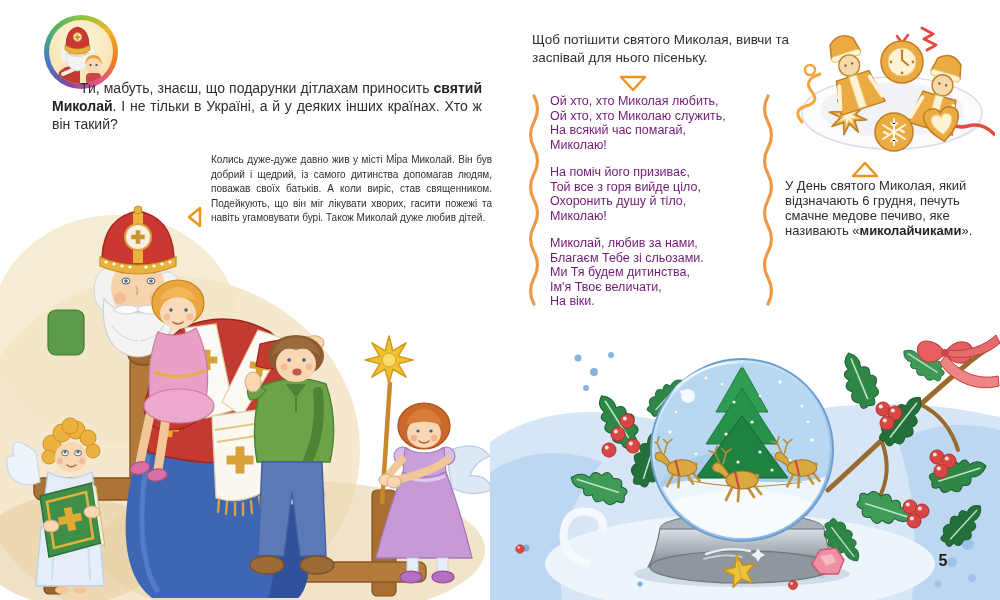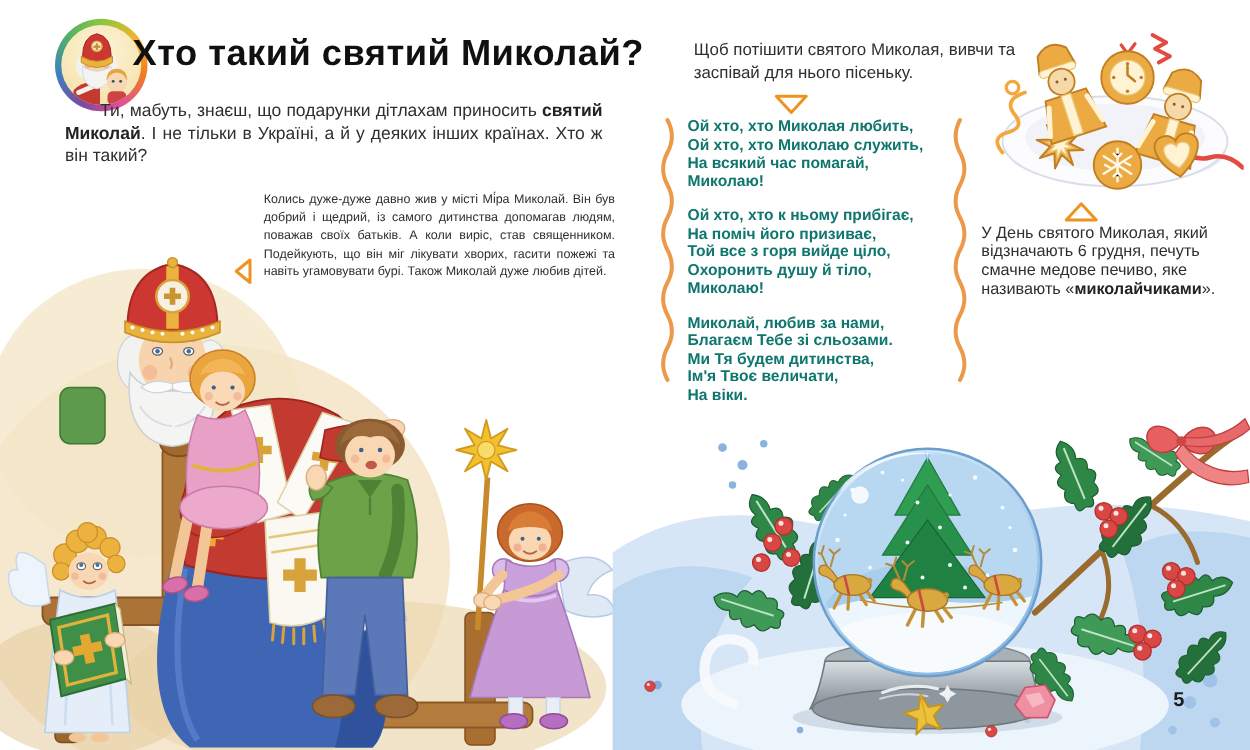--- a/index.html
+++ b/index.html
@@ -5,24 +5,24 @@
   html,body{margin:0;padding:0;background:#ffffff;}
   #page{position:relative;width:1000px;height:600px;background:#ffffff;overflow:hidden;
         font-family:"Liberation Sans",sans-serif;color:#2f2f2f;}
   .abs{position:absolute;}
   
   #title{left:106px;top:27px;font-size:29px;font-weight:800;letter-spacing:.4px;color:#101010;}
   #intro{left:52px;top:79px;width:430px;font-size:14px;line-height:18px;text-align:justify;text-indent:28px;}
   #story{left:211px;top:153px;width:281px;font-size:10px;line-height:14.6px;text-align:justify;}
   b{font-weight:bold;color:#232323;}
   
-  #song-intro{left:532px;top:31px;width:265px;font-size:13.5px;line-height:17.5px;margin-left:23px;}
+  #song-intro{left:532px;top:31px;width:265px;font-size:13.5px;line-height:17.5px;}
   #poem{left:550px;top:94px;width:215px;}
   .verse{margin-bottom:13px;}
-  .poem-line{font-size:12.5px;font-weight:bold;line-height:14.5px;white-space:nowrap;color:#0f766e;}
+  .poem-line{font-size:12.5px;font-weight:normal;line-height:14.5px;white-space:nowrap;color:#701a75;}
   #fact{left:785px;top:178px;width:205px;font-size:13px;line-height:15px;}
   #page-num{left:930px;top:552px;width:26px;text-align:center;font-size:16px;font-weight:bold;color:#1c1c1c;}
   
   #badge{left:44px;top:15px;width:74px;height:74px;border-radius:50%;
          background:conic-gradient(#8bc53f,#f0b52b,#ef7d23,#e04e9a,#7d4a9e,#3f7ec1,#4fb06a,#8bc53f);}
   #badge-inner{position:absolute;left:5px;top:5px;width:64px;height:64px;border-radius:50%;
          background:radial-gradient(circle at 50% 35%,#fdf4da 0%,#f6e4af 75%,#efd694 100%);overflow:hidden;}
   svg{display:block;}
 </style>
 </head>
@@ -49,21 +49,20 @@
         <path d="M27.5,14.5 h2 v1.8 h1.8 v2 h-1.8 v1.8 h-2 v-1.8 h-1.8 v-2 h1.8 z" fill="#c8952f"></path>
         <path d="M36,44 Q37,35 44.5,35 Q52,35 53,44 Q44.5,40 36,44 Z" fill="#e8a43c"></path>
         <circle cx="44.5" cy="46" r="8" fill="#f8d8b4"></circle>
         <circle cx="41.5" cy="45" r="1.1" fill="#2e4a66"></circle>
           <circle cx="47.5" cy="45" r="1.1" fill="#2e4a66"></circle>
         <rect x="37" y="53" width="15" height="11" rx="4" fill="#cc4444"></rect>
       </svg>
     </div>
   </div>
 
-  <div id="title" class="abs">Хто такий святий Миколай?</div>
 
   <div id="intro" class="abs"><span>Ти, мабуть, знаєш, що подарунки дітлахам приносить </span><b>святий Миколай</b><span>. І не тільки в Україні, а й у деяких інших країнах. Хто ж він такий?</span></div>
 
   <svg class="abs" style="left:186px;top:205px" width="18" height="24" viewBox="0 0 18 24">
     <polygon points="14,3 14,21 3,12" fill="#ffffff" stroke="#ef9320" stroke-width="2.4" stroke-linejoin="round"></polygon>
   </svg>
 
   <div id="story" class="abs">Колись дуже-дуже давно жив у місті Мі́ра Миколай. Він був добрий і щедрий, із самого дитинства допомагав людям, поважав своїх батьків. А коли виріс, став священником. Подейкують, що він міг лікувати хворих, гасити пожежі та навіть угамовувати бурі. Також Миколай дуже любив дітей.</div>
 
   <svg class="abs" style="left:0;top:160px" width="500" height="440" viewBox="0 0 500 440">
@@ -274,21 +273,20 @@
   </svg>
 
   <div id="poem" class="abs">
     <div class="verse">
       <div class="poem-line">Ой хто, хто Миколая любить,</div>
       <div class="poem-line">Ой хто, хто Миколаю служить,</div>
       <div class="poem-line">На всякий час помагай,</div>
       <div class="poem-line">Миколаю!</div>
     </div>
     <div class="verse">
-      <div class="poem-line">Ой хто, хто к ньому прибігає,</div>
       <div class="poem-line">На поміч його призиває,</div>
       <div class="poem-line">Той все з горя вийде ціло,</div>
       <div class="poem-line">Охоронить душу й тіло,</div>
       <div class="poem-line">Миколаю!</div>
     </div>
     <div class="verse">
       <div class="poem-line">Миколай, любив за нами,</div>
       <div class="poem-line">Благаєм Тебе зі сльозами.</div>
       <div class="poem-line">Ми Тя будем дитинства,</div>
       <div class="poem-line">Ім'я Твоє величати,</div>

